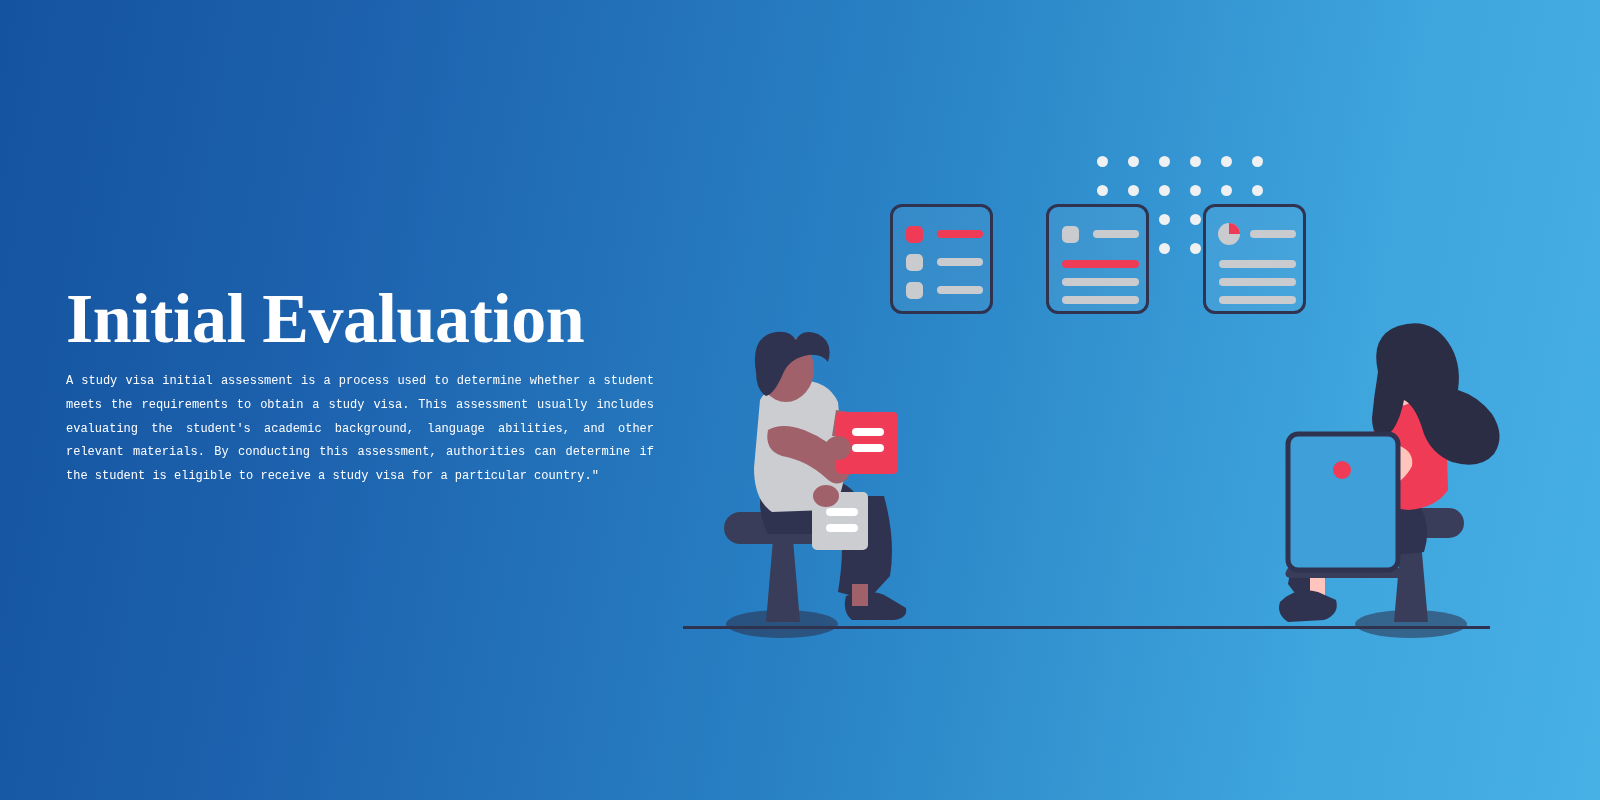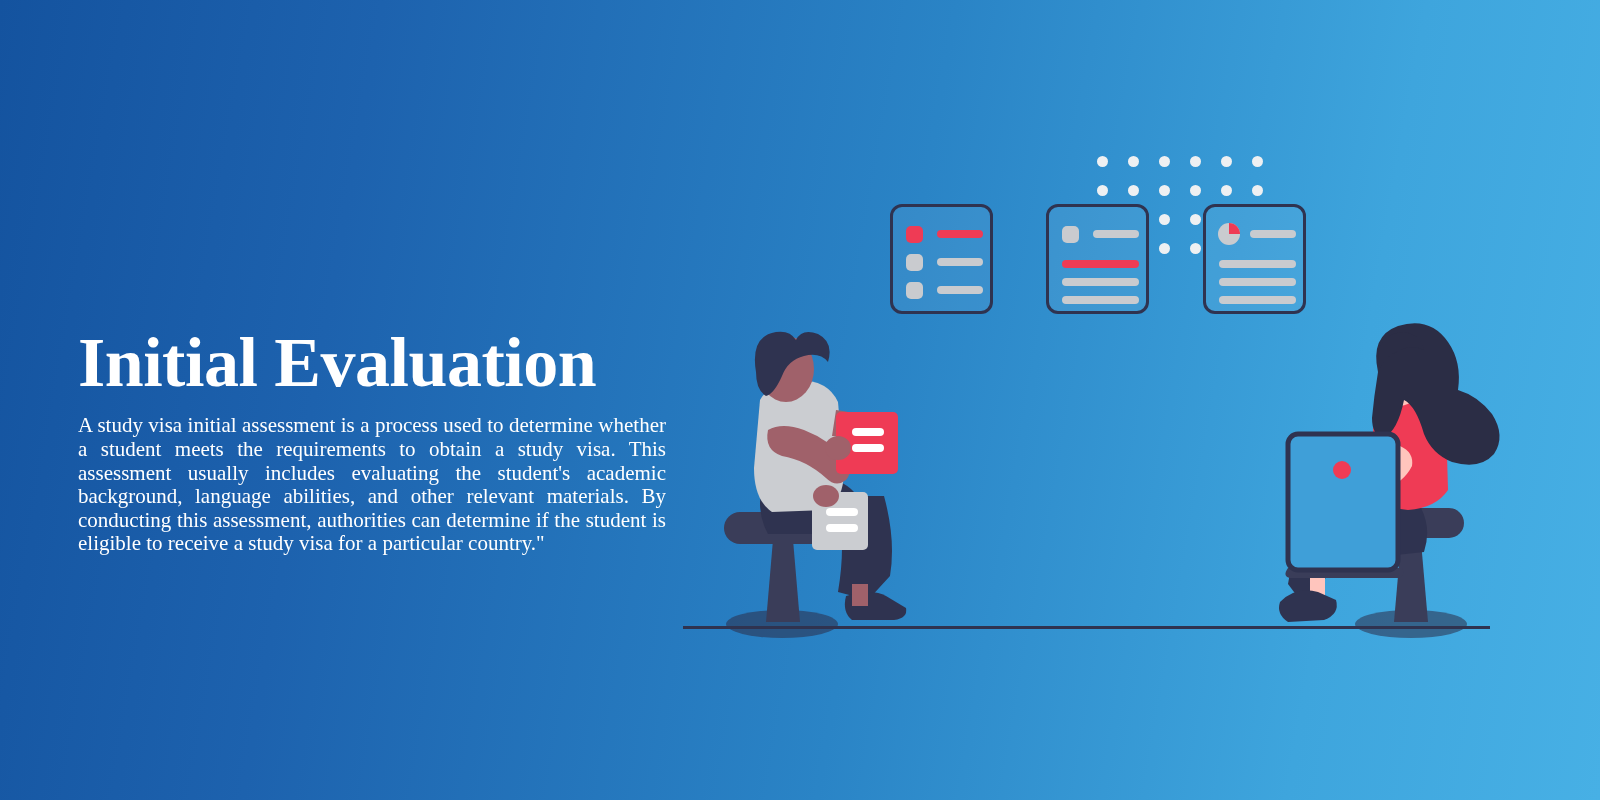--- a/index.html
+++ b/index.html
@@ -15,38 +15,37 @@
     position: relative;
     width: 1600px;
     height: 800px;
     overflow: hidden;
     background: linear-gradient(100deg, #14539f 0%, #1d62ae 22%, #2a84c6 55%, #3ea5dd 82%, #47b0e5 100%);
   }
 
   
   #text-block {
     position: absolute;
-    left: 78px;
+    left: 66px;
     top: 283px;
     width: 588px;
-    margin-top: 44px;
   }
   #page-title {
     margin: 0;
     font-family: "Liberation Serif", serif;
     font-weight: bold;
     font-size: 70px;
     line-height: 1.02;
     color: #ffffff;
     letter-spacing: -0.5px;
   }
   #page-body {
     margin: 16px 0 0 0;
-    font-family: Liberation Serif, serif;
-    font-size: 21px;
+    font-family: Liberation Mono, monospace;
+    font-size: 12px;
     line-height: 23.6px;
     color: #ffffff;
     text-align: justify;
     text-justify: inter-word;
   }
 
   
   #illustration {
     position: absolute;
     left: 0;

